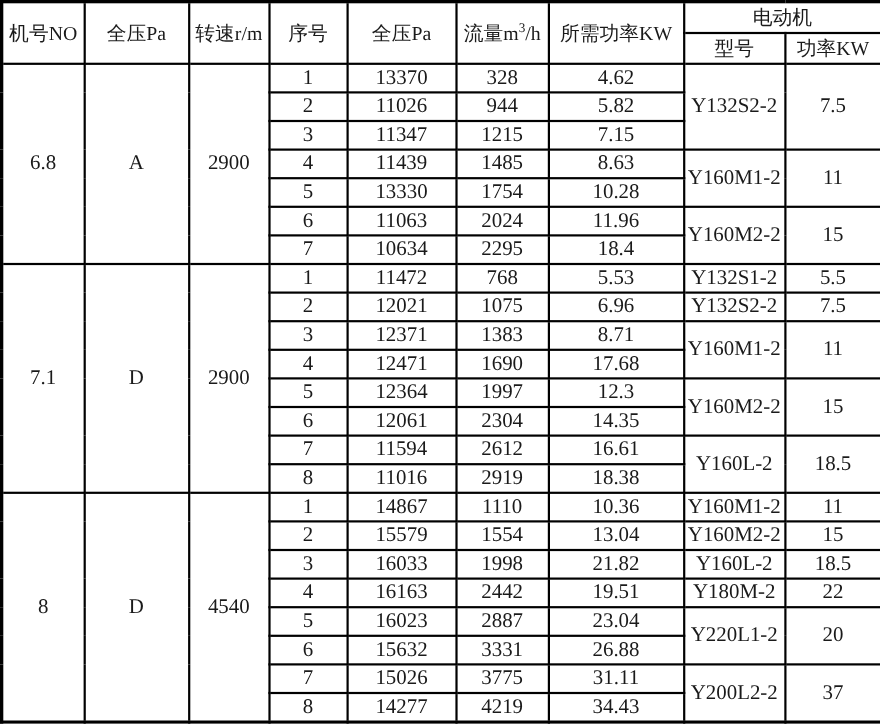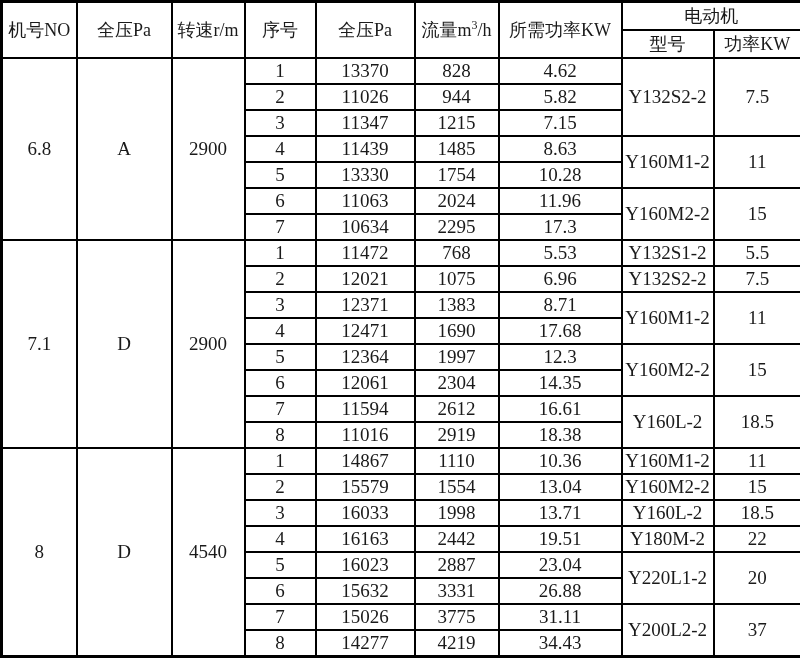--- a/index.html
+++ b/index.html
@@ -75,21 +75,21 @@
       <th>功率KW</th>
     </tr>
   </thead>
   <tbody id="table-body">
       <tr>
         <td rowspan="7">6.8</td>
         <td rowspan="7">A</td>
         <td rowspan="7">2900</td>
         <td>1</td>
         <td>13370</td>
-        <td>828</td>
+        <td>328</td>
         <td>4.62</td>
         <td rowspan="3">Y132S2-2</td>
         <td rowspan="3">7.5</td>
       </tr>
       <tr>
         <td>2</td>
         <td>11026</td>
         <td>944</td>
         <td>5.82</td>
       </tr>
@@ -118,21 +118,21 @@
         <td>11063</td>
         <td>2024</td>
         <td>11.96</td>
         <td rowspan="2">Y160M2-2</td>
         <td rowspan="2">15</td>
       </tr>
       <tr>
         <td>7</td>
         <td>10634</td>
         <td>2295</td>
-        <td>17.3</td>
+        <td>18.4</td>
       </tr>
       <tr>
         <td rowspan="8">7.1</td>
         <td rowspan="8">D</td>
         <td rowspan="8">2900</td>
         <td>1</td>
         <td>11472</td>
         <td>768</td>
         <td>5.53</td>
         <td>Y132S1-2</td>
@@ -204,21 +204,21 @@
         <td>15579</td>
         <td>1554</td>
         <td>13.04</td>
         <td>Y160M2-2</td>
         <td>15</td>
       </tr>
       <tr>
         <td>3</td>
         <td>16033</td>
         <td>1998</td>
-        <td>13.71</td>
+        <td>21.82</td>
         <td>Y160L-2</td>
         <td>18.5</td>
       </tr>
       <tr>
         <td>4</td>
         <td>16163</td>
         <td>2442</td>
         <td>19.51</td>
         <td>Y180M-2</td>
         <td>22</td>

